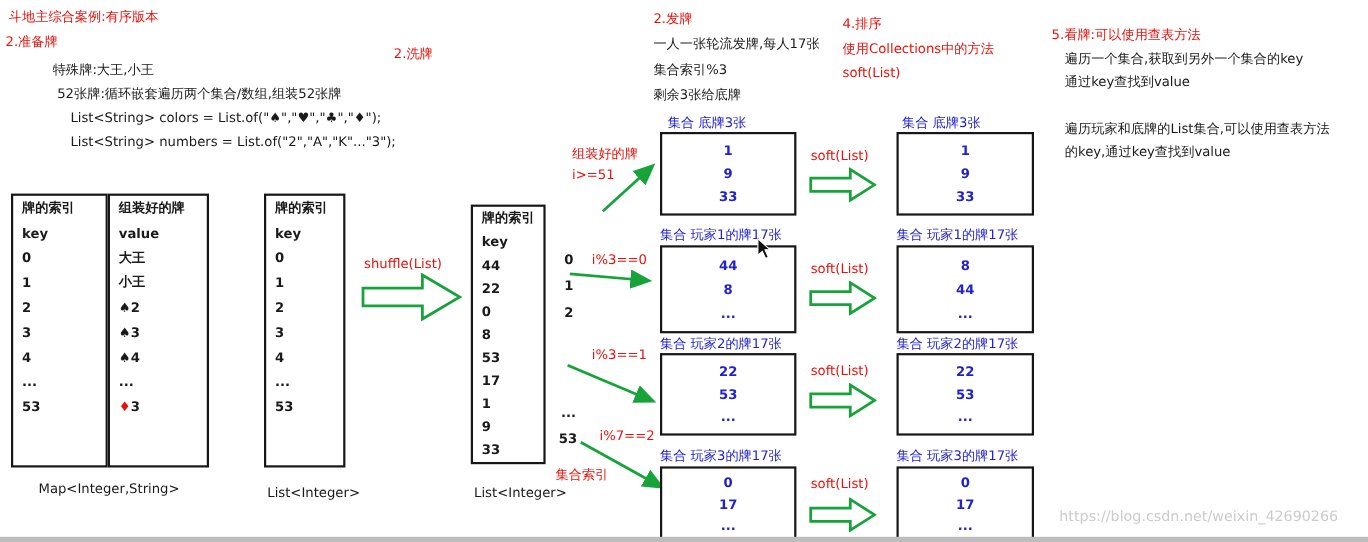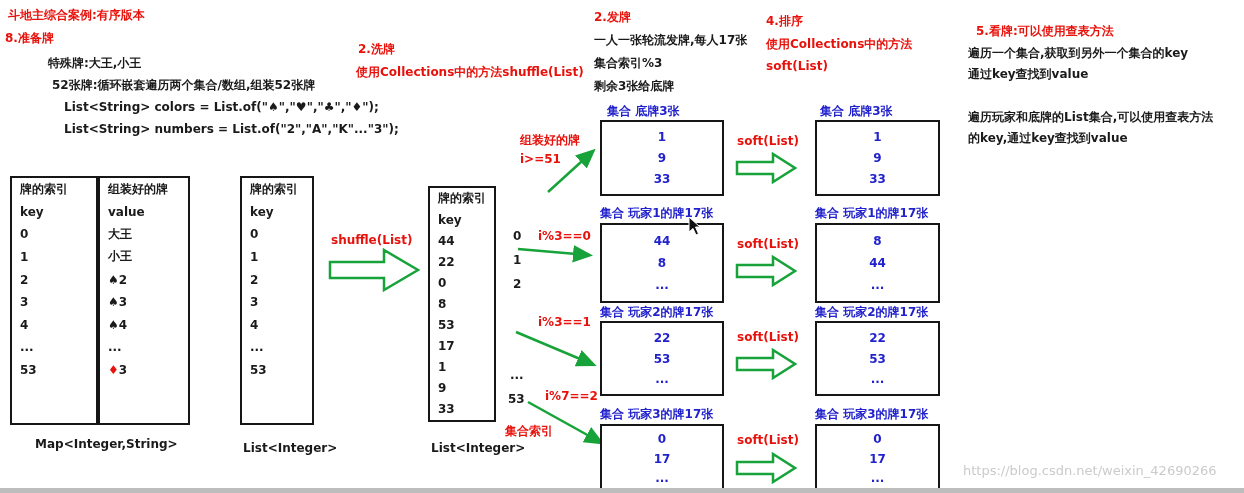--- a/index.html
+++ b/index.html
@@ -1,56 +1,55 @@
 <!DOCTYPE html>
 <html><head>
 <meta charset="utf-8">
 <style>
   * { margin:0; padding:0; box-sizing:border-box; }
   html,body { background:#ffffff; }
   body { font-family:"DejaVu Sans","Liberation Sans",sans-serif; }
   .canvas { position:relative; width:1244px; height:493px; background:#ffffff; overflow:hidden; }
-  .t { position:absolute; white-space:nowrap; font-size:12px; font-weight:bold; color:#1a1a1a; line-height:1.25; }
+  .t { position:absolute; white-space:nowrap; font-size:12px; font-weight:normal; color:#1a1a1a; line-height:1.25; }
   .red { color:#e8120c; }
   .blue { color:#2222cc; }
   .gray { color:#cbcbcb; font-weight:normal; font-size:13px; }
   .tbl { position:absolute; border:2px solid #161616; background:#fff; display:flex; flex-direction:column; }
   .tbl .row { flex:1; display:flex; align-items:center; padding-left:8px; font-size:12px; font-weight:bold; color:#1a1a1a; white-space:nowrap; }
   .pad-bottom { padding-bottom:42px; }
   .box { position:absolute; border:2px solid #161616; background:#fff; display:flex; flex-direction:column; justify-content:space-evenly; align-items:center; }
   .box .val { font-size:12px; font-weight:bold; color:#2222cc; line-height:1; }
   .arrow { position:absolute; }
   .idx { position:absolute; font-size:12px; font-weight:bold; color:#1a1a1a; }
   .bottom-bar { position:absolute; left:0; right:0; bottom:0; height:5px; background:#bdbdbd; }
 </style>
 </head>
 <body>
 
 <div class="canvas">
 
   <div class="t red" style="left:8px;top:8px">斗地主综合案例:有序版本</div>
-  <div class="t red" style="left:5px;top:31px">8.准备牌</div>
+  <div class="t red" style="left:5px;top:31px">2.准备牌</div>
   <div class="t" style="left:48px;top:56px">特殊牌:大王,小王</div>
   <div class="t" style="left:52px;top:78px">52张牌:循环嵌套遍历两个集合/数组,组装52张牌</div>
   <div class="t" style="left:64px;top:100px">List&lt;String&gt; colors = List.of("♠","♥","♣","♦");</div>
   <div class="t" style="left:64px;top:122px">List&lt;String&gt; numbers = List.of("2","A","K"..."3");</div>
 
   <div class="t red" style="left:358px;top:42px">2.洗牌</div>
-  <div class="t red" style="left:356px;top:65px">使用Collections中的方法shuffle(List)</div>
 
   <div class="t red" style="left:594px;top:10px">2.发牌</div>
   <div class="t" style="left:594px;top:33px">一人一张轮流发牌,每人17张</div>
   <div class="t" style="left:594px;top:56px">集合索引%3</div>
   <div class="t" style="left:594px;top:79px">剩余3张给底牌</div>
 
   <div class="t red" style="left:766px;top:14px">4.排序</div>
   <div class="t red" style="left:766px;top:37px">使用Collections中的方法</div>
   <div class="t red" style="left:766px;top:59px">soft(List)</div>
 
-  <div class="t red" style="left:976px;top:24px">5.看牌:可以使用查表方法</div>
+  <div class="t red" style="left:956px;top:24px">5.看牌:可以使用查表方法</div>
   <div class="t" style="left:968px;top:46px">遍历一个集合,获取到另外一个集合的key</div>
   <div class="t" style="left:968px;top:67px">通过key查找到value</div>
   <div class="t" style="left:968px;top:110px">遍历玩家和底牌的List集合,可以使用查表方法</div>
   <div class="t" style="left:968px;top:131px">的key,通过key查找到value</div>
 
   <div class="tbl pad-bottom" style="left:10px;top:176px;width:88px;height:249px">
     <div class="row">牌的索引</div>
     <div class="row">key</div>
     <div class="row">0</div>
     <div class="row">1</div>

